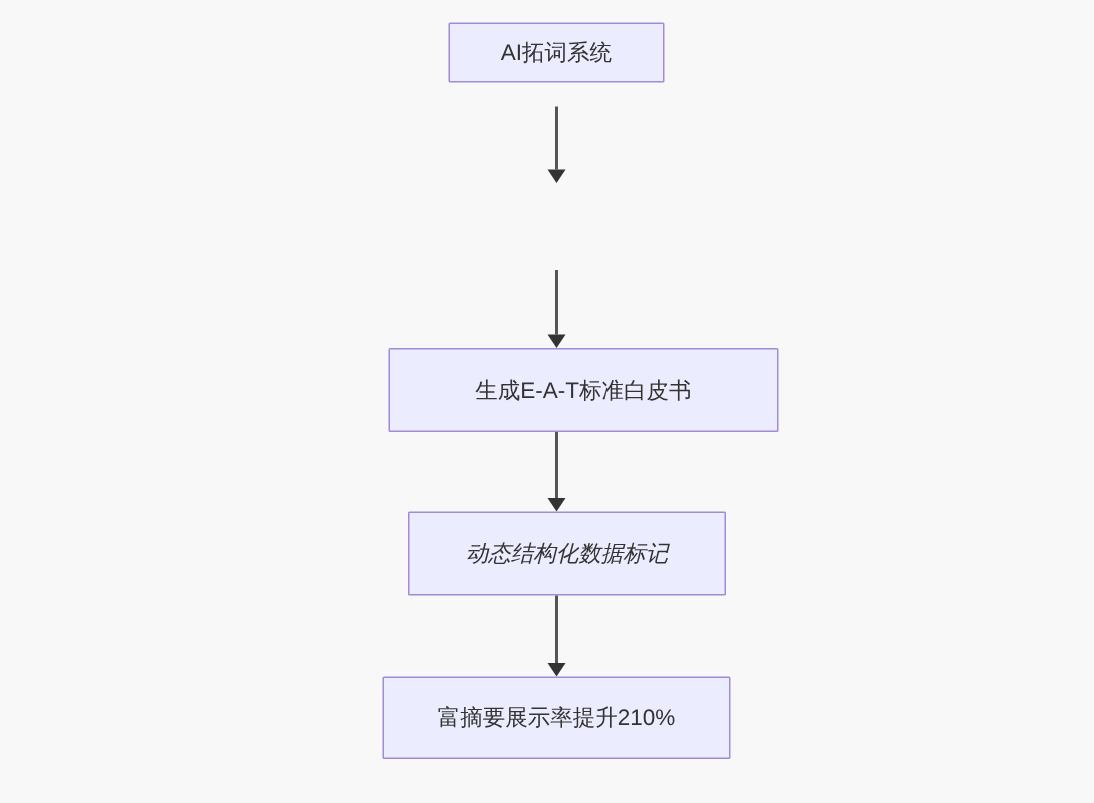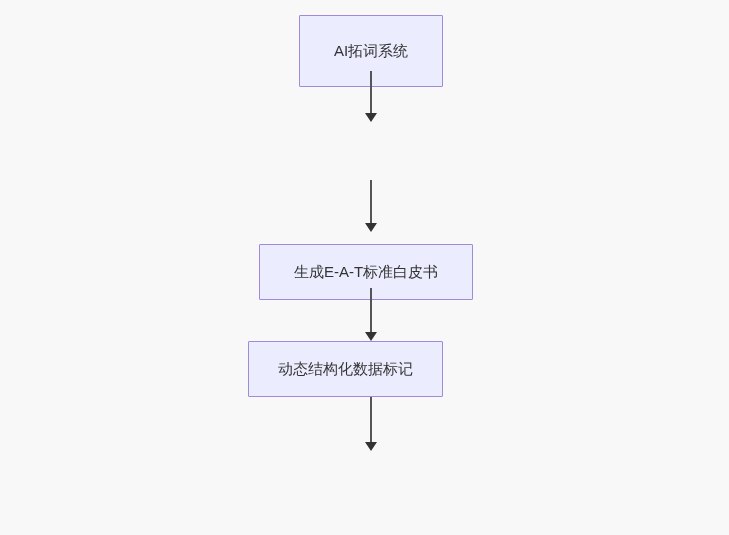--- a/index.html
+++ b/index.html
@@ -22,24 +22,24 @@
     border-radius: 1px;
     display: flex;
     align-items: center;
     justify-content: center;
     color: #333333;
     font-size: 15px;
     text-align: center;
     white-space: nowrap;
   }
   
-  .n0 { left: 299px; top: 15px;  width: 144px; height: 72px; }
+  .n0 { left: 299px; top: 15px;  width: 144px; height: 40px; }
   .n1 { left: 275px; top: 122px; width: 192px; height: 58px; }
-  .n2 { left: 259px; top: 244px; width: 214px; height: 56px; }
-  .n3 { left: 248px; top: 341px; width: 195px; height: 56px; }
+  .n2 { left: 259px; top: 232px; width: 260px; height: 56px; }
+  .n3 { left: 272px; top: 341px; width: 212px; height: 56px; font-style: italic; }
   .n4 { left: 255px; top: 451px; width: 232px; height: 55px; }
 
   .arrow {
     position: absolute;
     left: 370px;
     width: 2px;
     background: #555555;
   }
   .arrow::after {
     content: "";
@@ -77,14 +77,17 @@
   </div>
 
   <div class="arrow a2"></div>
 
   <div class="node n3">
     <span>动态结构化数据标记</span>
   </div>
 
   <div class="arrow a3"></div>
 
+  <div class="node n4">
+    <span>富摘要展示率提升210%</span>
+  </div>
 
 </div>
 
 </body></html>

